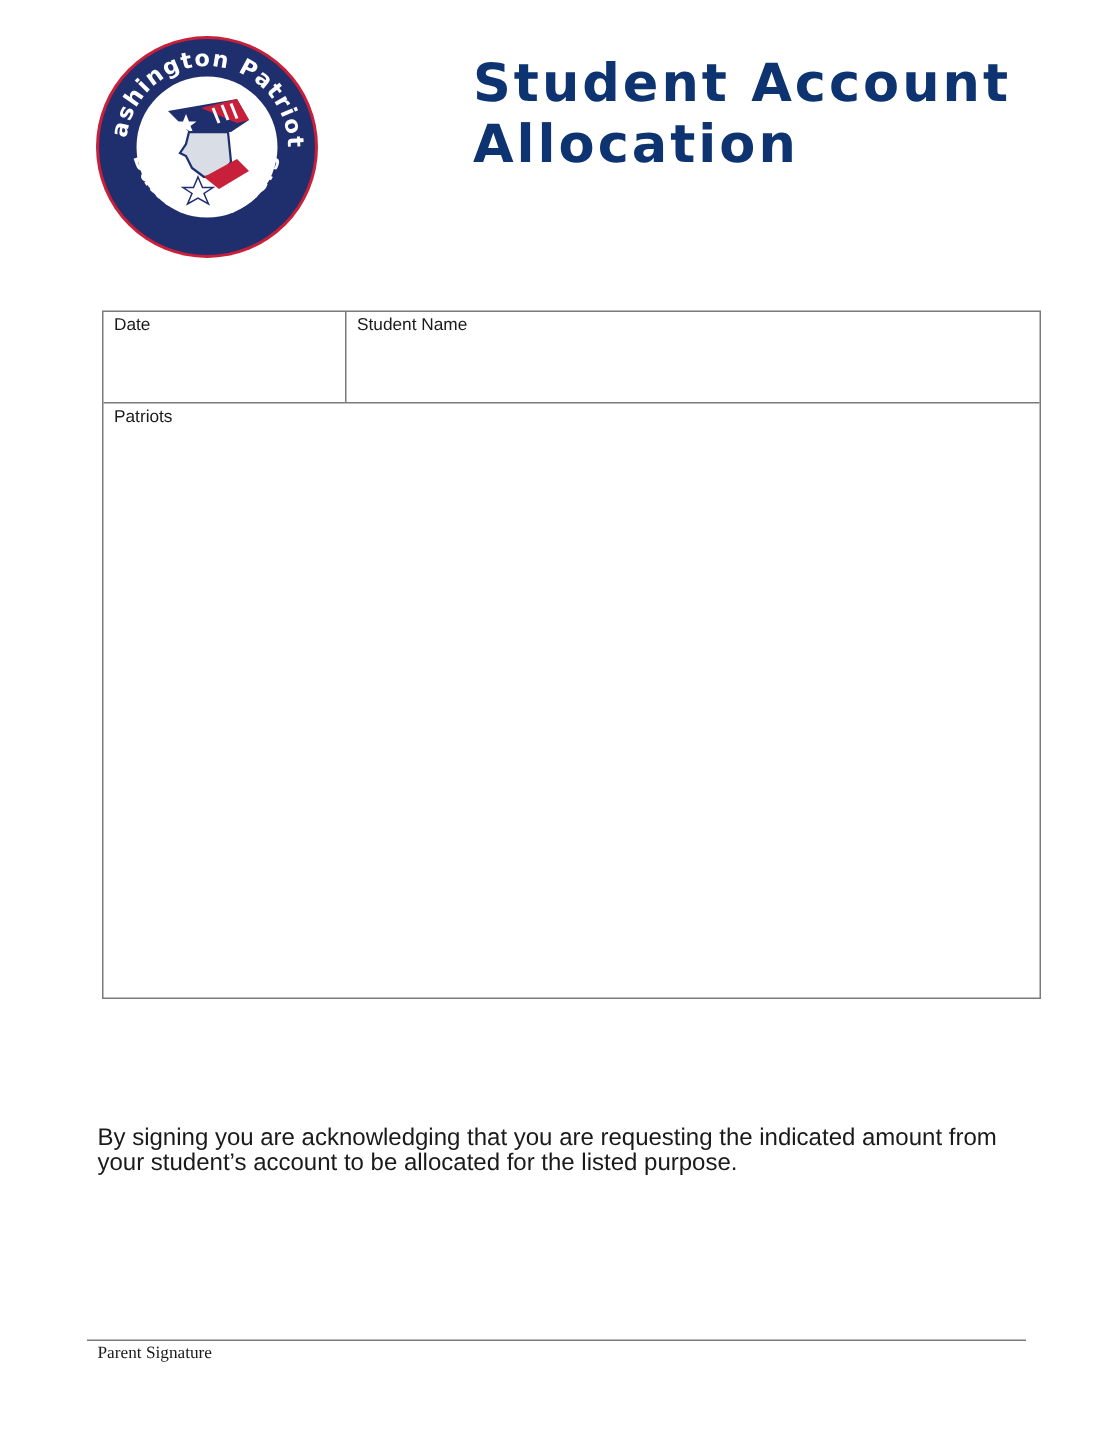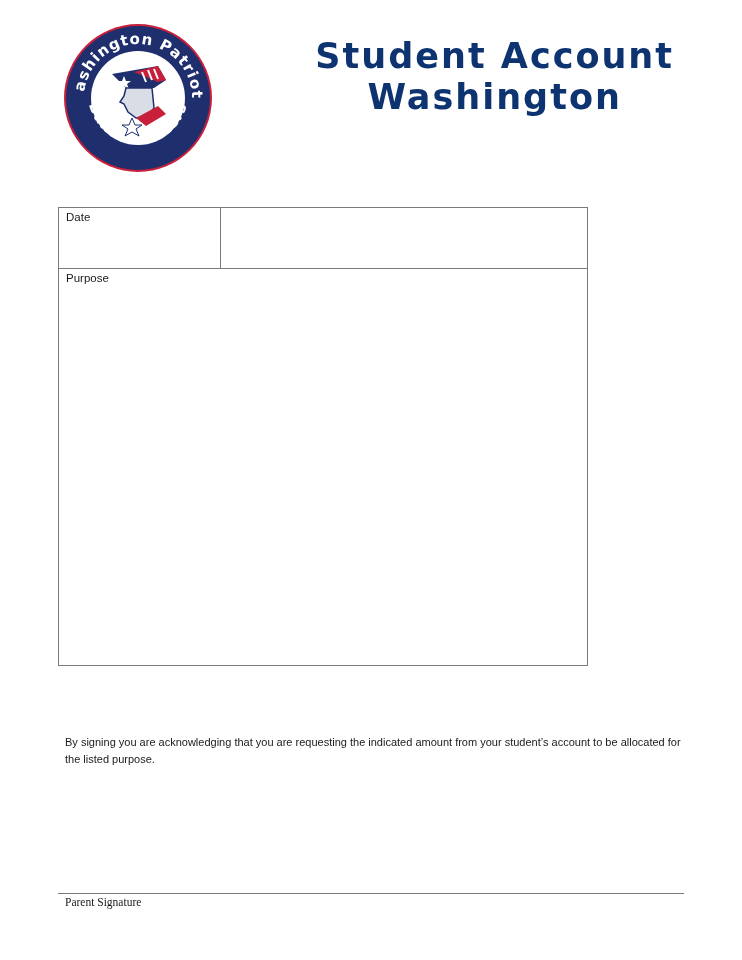--- a/index.html
+++ b/index.html
@@ -1,29 +1,29 @@
 <!DOCTYPE html>
 <html><head>
   <meta charset="utf-8">
   <style>
     html, body { margin: 0; padding: 0; background: #ffffff; }
     body { width: 742px; height: 960px; position: relative; overflow: hidden; font-family: "Liberation Sans", sans-serif; color: #1a1a1a; }
     .logo { position: absolute; left: 62px; top: 22px; width: 152px; height: 152px; }
-    .title { position: absolute; right: 68px; top: 36px; text-align: center; color: #0d3470; font-family: "DejaVu Sans", sans-serif; font-weight: bold; font-size: 35px; line-height: 41px; letter-spacing: 2px; }
+    .title { position: absolute; right: 68px; top: 36px; text-align: left; color: #0d3470; font-family: "DejaVu Sans", sans-serif; font-weight: bold; font-size: 35px; line-height: 41px; letter-spacing: 2px; }
     .title div { white-space: nowrap; }
-    .form-table { position: absolute; left: 58px; top: 207px; width: 530px; border: 1px solid #7a7a7a; box-sizing: border-box; }
+    .form-table { position: absolute; left: 68px; top: 207px; width: 626px; border: 1px solid #7a7a7a; box-sizing: border-box; }
     .row { display: flex; border-bottom: 1px solid #7a7a7a; box-sizing: border-box; }
     .row:last-child { border-bottom: none; }
     .cell { box-sizing: border-box; padding: 3px 7px; font-size: 11.5px; position: relative; }
     .cell-date { width: 162px; border-right: 1px solid #7a7a7a; height: 60px; }
     .cell-name { flex: 1; height: 60px; }
     .cell-amount { flex: 1; height: 60px; }
     .cell-purpose { flex: 1; height: 396px; }
     .dollar { position: absolute; left: 7px; top: 28px; font-size: 18px; }
-    .ack { position: absolute; left: 65px; top: 734px; width: 620px; font-size: 11px; line-height: 17px; }
+    .ack { position: absolute; left: 65px; top: 750px; width: 620px; font-size: 16px; line-height: 17px; }
     .sig-line { position: absolute; left: 58px; top: 893px; width: 626px; height: 1px; background: #7a7a7a; }
     .sig-label { position: absolute; left: 65px; top: 896px; font-size: 11.5px; font-family: Liberation Serif, serif; }
     input.blank { border: none; background: transparent; outline: none; position: absolute; left: 0; right: 0; bottom: 0; height: 30px; }
   </style>
 </head>
 <body>
 
 <div class="logo">
   <svg width="152" height="152" viewBox="0 0 152 152">
     <defs>
@@ -47,33 +47,37 @@
 
     <path d="M64 66 L90 66 L92 86 L86 94 L74 96 L66 90 L62 82 L58 80 L62 74 Z" fill="#d8dde6" stroke="#1f2f6e" stroke-width="1.5"></path>
 
     <path d="M74 96 L96 84 L104 92 L84 104 Z" fill="#c8203a"></path>
     <polygon points="70,96 73,103 80,103 74,107 77,114 70,110 63,114 66,107 60,103 67,103" fill="#ffffff" stroke="#1f2f6e" stroke-width="1"></polygon>
   </svg>
 </div>
 
 <div class="title">
   <div>Student Account</div>
-  <div>Washington</div>
+  <div>Allocation</div>
 </div>
 
 <div class="form-table">
   <div class="row">
     <div class="cell cell-date">
       <span>Date</span>
       <input class="blank" type="text" style="">
     </div>
+    <div class="cell cell-name">
+      <span>Student Name</span>
+      <input class="blank" type="text" style="">
+    </div>
   </div>
   <div class="row">
     <div class="cell cell-purpose">
-      <span>Purpose</span>
+      <span>Patriots</span>
     </div>
   </div>
 </div>
 
 <div class="ack">By signing you are acknowledging that you are requesting the indicated amount from your student’s account to be allocated for the listed purpose.</div>
 
 <div class="sig-line"></div>
 <div class="sig-label">Parent Signature</div>
 
 </body></html>

